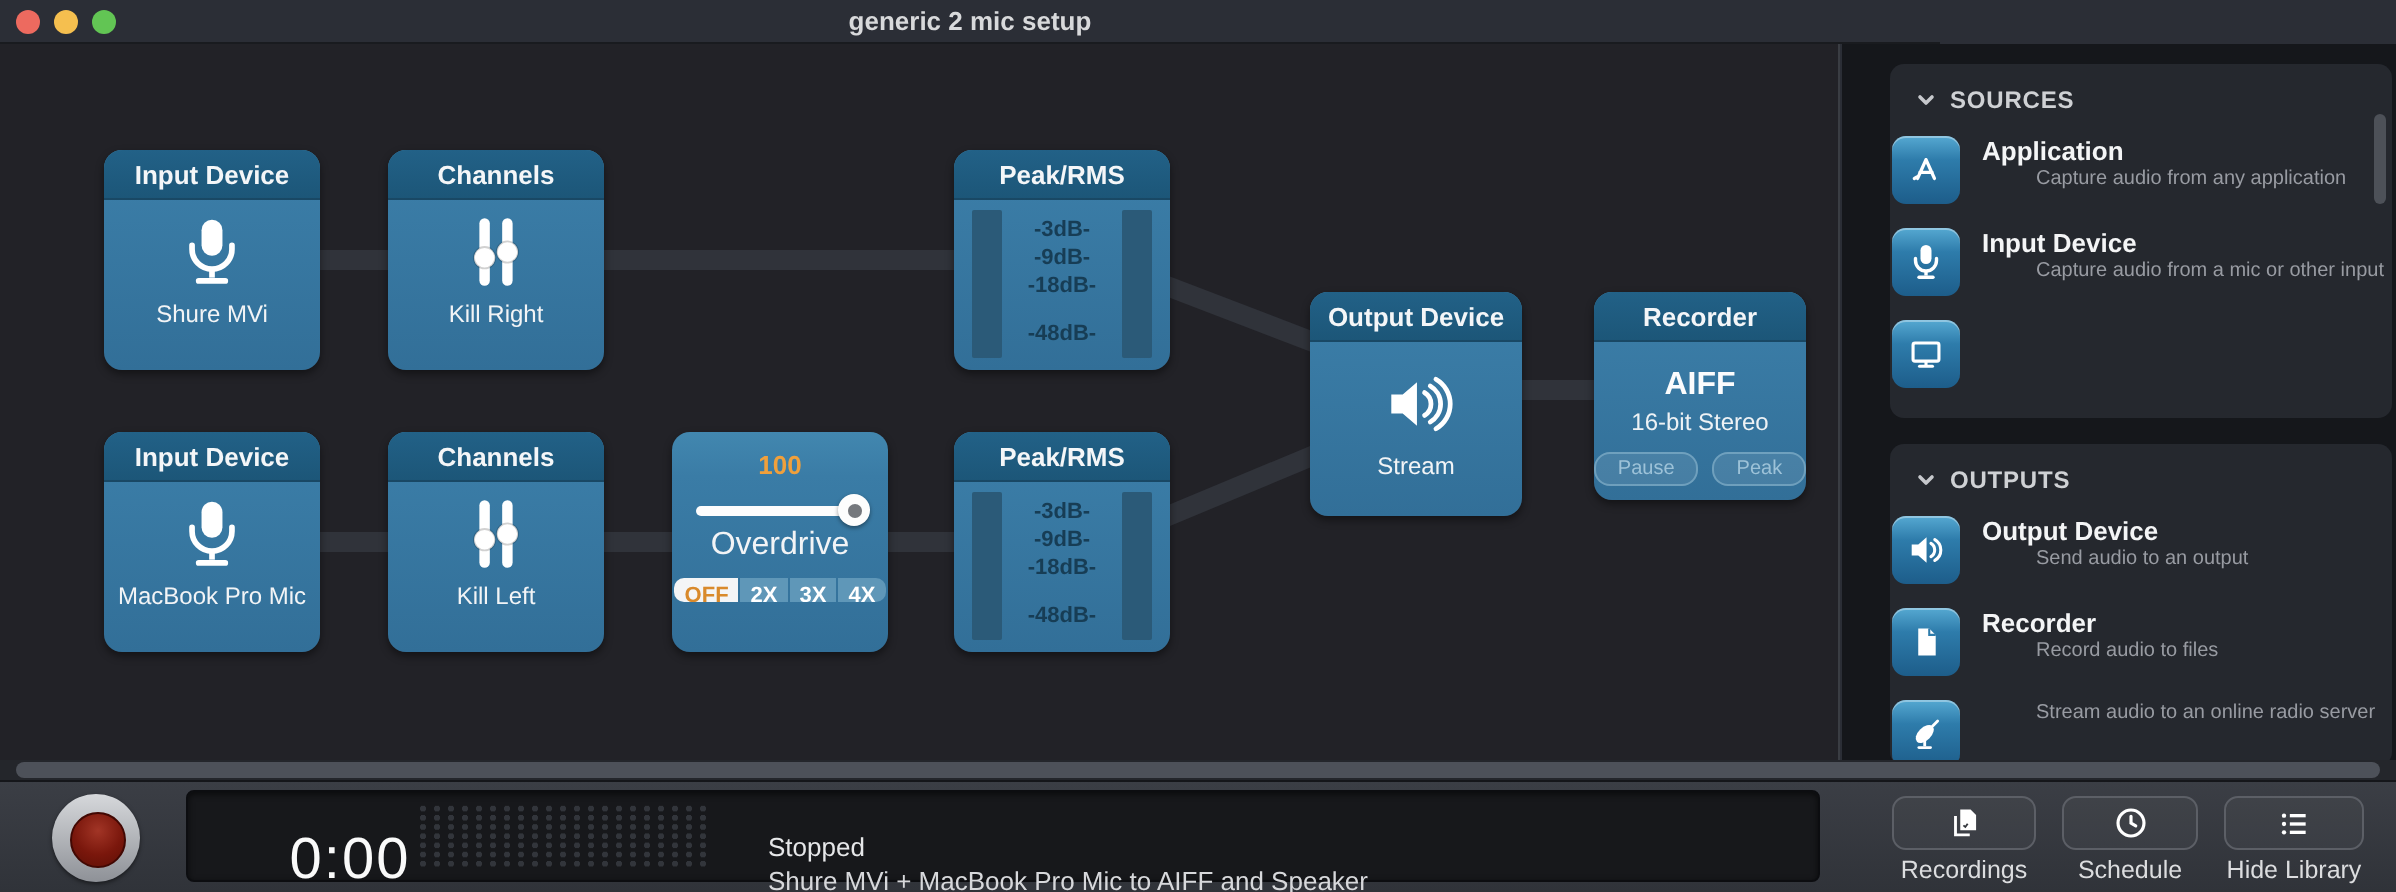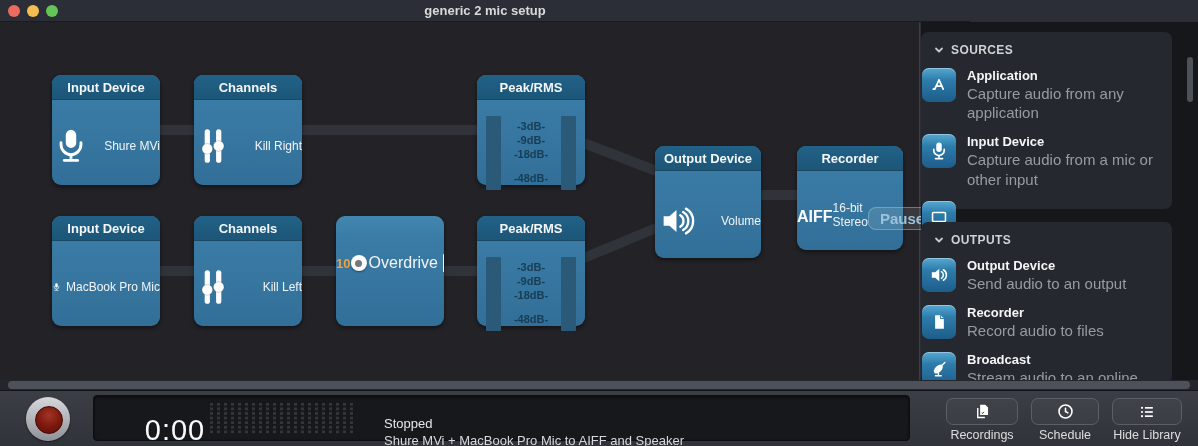--- a/index.html
+++ b/index.html
@@ -13,60 +13,60 @@
   .tl.red { background:#ed6a5f; } .tl.yellow { background:#f5bf4f; } .tl.green { background:#62c554; }
   .title { position:absolute; left:0; right:0; top:0; height:22px; line-height:22px; text-align:center; color:#d8d9db; font-size:13px; font-weight:bold; }
 
   
   .canvas { position:absolute; left:0; top:22px; width:920px; height:358px; background:#222227; border-right:1px solid #3a3d43; }
   .wires { position:absolute; left:0; top:0; }
   .wires line { stroke:#30333a; stroke-width:10; }
 
   .block { position:absolute; width:108px; height:110px; border-radius:9px; background:linear-gradient(180deg,#4287af 0%,#3a7ca6 20%,#326f98 100%); box-shadow:0 2px 4px rgba(0,0,0,.45); color:#fff; }
   .bhead { height:25px; background:linear-gradient(180deg,#226187 0%,#1c5678 100%); border-radius:9px 9px 0 0; text-align:center; line-height:25px; font-size:13px; font-weight:bold; color:#f4f6f8; border-bottom:1px solid rgba(0,0,0,.25); }
-  .bbody { display:flex; flex-direction:row; align-items:center; justify-content:space-between; padding-top:7px; gap:5px; height:calc(100% - 25px); }
+  .bbody { display:flex; flex-direction:column; align-items:center; justify-content:flex-start; padding-top:7px; gap:5px; height:calc(100% - 25px); }
   .blabel { font-size:12px; color:#f2f4f6; white-space:nowrap; }
 
   .b0{left:52px;top:53px} .b1{left:194px;top:53px} .b2{left:477px;top:53px}
   .b3{left:52px;top:194px} .b4{left:194px;top:194px} .b5{left:336px;top:194px} .b6{left:477px;top:194px}
   .b7{left:655px;top:124px;width:106px;height:112px} .b8{left:797px;top:124px;width:106px;height:104px}
 
   
-  .peakbody { flex-direction:row; align-items:flex-start; justify-content:space-between; padding:16px 9px 0 9px; }
+  .peakbody { flex-direction:row; align-items:flex-start; justify-content:space-between; padding:5px 9px 0 9px; }
   .meter { width:15px; height:74px; background:#2b5a78; border-radius:1px; }
   .dbcol { display:flex; flex-direction:column; align-items:center; font-size:11px; font-weight:bold; color:#173d55; line-height:14px; padding-top:3px; }
   .db48 { margin-top:10px; }
 
   
   .vval { font-size:13px; font-weight:bold; color:#f0a03c; margin-top:2px; }
   .slider { position:relative; width:84px; height:16px; margin-top:2px; }
   .slider .track { position:absolute; left:0; right:0; top:6px; height:5px; background:#fdfdfd; border-radius:3px; }
   .slider .knob { position:absolute; right:-3px; top:0; width:16px; height:16px; background:#fdfdfd; border-radius:50%; box-shadow:0 1px 2px rgba(0,0,0,.4); }
   .slider .knob::after { content:""; position:absolute; left:4.5px; top:4.5px; width:7px; height:7px; background:#75787d; border-radius:50%; }
   .odlabel { font-size:16px; color:#f2f4f6; margin-top:2px; }
   .seg { display:inline-flex; gap:1px; border-radius:5px; overflow:hidden; margin-top:2px; font-size:11px; font-weight:bold; }
   .seg span { padding:3px 5px; background:#5f97b8; color:#fff; }
   .seg span.on { background:#f4f5f6; color:#d98a2b; }
 
   
   .rfmt { font-size:16px; font-weight:bold; color:#fbfcfd; margin-top:6px; }
   .rdetail { font-size:12px; color:#eef2f5; margin-top:2px; }
   .rbtns { display:flex; gap:7px; margin-top:8px; }
-  .rbtns button { font-family:inherit; font-size:15px; color:#9dc2d8; background:rgba(255,255,255,.10); border:1px solid rgba(160,200,220,.45); border-radius:8px; padding:2px 11px;font-weight:bold; }
+  .rbtns button { font-family:inherit; font-size:10px; color:#9dc2d8; background:rgba(255,255,255,.10); border:1px solid rgba(160,200,220,.45); border-radius:8px; padding:2px 11px; }
 
   
   .rightbg { position:absolute; left:921px; top:22px; width:277px; height:358px; background:#15171b; }
-  .panel { position:absolute; left:0; width:251px; background:#25282e; border-radius:7px; }
+  .panel { position:absolute; left:24px; width:251px; background:#25282e; border-radius:7px; }
   .panel-sources { top:10px; height:177px; }
   .panel-outputs { top:200px; height:161px; }
   .phead { display:flex; align-items:center; gap:7px; padding:11px 13px 5px 13px; color:#cfd1d4; font-size:12px; font-weight:bold; letter-spacing:.4px; }
   .side-item { display:flex; align-items:flex-start; gap:11px; padding:6px 1px; }
   .sicon { flex:0 0 34px; width:34px; height:34px; border-radius:7px; background:linear-gradient(180deg,#56a9d2 0%,#2e7cab 35%,#1d5d8a 100%); display:flex; align-items:center; justify-content:center; box-shadow:inset 0 1px 0 rgba(255,255,255,.35); }
   .stext .st { font-size:13px; font-weight:bold; color:#f4f5f6; }
-  .stext .sd { font-size:15px; color:#989ba2; line-height:1.28; margin-top:1px; }
+  .stext .sd { font-size:10px; color:#989ba2; line-height:1.28; margin-top:1px;margin-left:27px; }
 
   .vscroll { position:absolute; left:1187px; top:35px; width:6px; height:45px; background:#4d5158; border-radius:3px; }
 
   
   .hscrollrow { position:absolute; left:0; top:380px; width:1198px; height:10px; background:#24262b; }
   .hscroll { position:absolute; left:8px; top:1px; width:1182px; height:8px; background:#4d5159; border-radius:4px; }
 
   
   .transport { position:absolute; left:0; top:390px; width:1198px; height:56px; background:linear-gradient(180deg,#3b3e45 0%,#303339 100%); border-top:1px solid #15161a; }
   .recbtn { position:absolute; left:26px; top:6px; width:44px; height:44px; border-radius:50%; background:linear-gradient(180deg,#d6d8db 0%,#8e9197 100%); box-shadow:0 1px 2px rgba(0,0,0,.5); }
@@ -206,21 +206,21 @@
 
     <div class="block b7">
       <div class="bhead">Output Device</div>
       <div class="bbody" style="padding-top:12px;">
         <svg width="42" height="38" viewBox="0 0 40 40">
           <path d="M7 15 h6 l7.5 -6.5 v23 l-7.5 -6.5 h-6 z" fill="#fff"></path>
           <path d="M24.5 14 a7 7 0 0 1 0 12" stroke="#fff" stroke-width="2.5" fill="none" stroke-linecap="round"></path>
           <path d="M27.5 10.5 a11 11 0 0 1 0 19" stroke="#fff" stroke-width="2.5" fill="none" stroke-linecap="round"></path>
           <path d="M30.5 7 a15 15 0 0 1 0 26" stroke="#fff" stroke-width="2.5" fill="none" stroke-linecap="round"></path>
         </svg>
-        <div class="blabel">Volume</div>
+        <div class="blabel">Stream</div>
       </div>
     </div>
 
     <div class="block b8">
       <div class="bhead">Recorder</div>
       <div class="bbody" style="gap:0;">
         <div class="rfmt">AIFF</div>
         <div class="rdetail">16-bit Stereo</div>
         <div class="rbtns">
           <button>Pause</button>
@@ -316,21 +316,20 @@
       <div class="side-item">
         <div class="sicon">
           <svg width="22" height="22" viewBox="0 0 34 34">
             <ellipse cx="16" cy="17" rx="8.5" ry="5" transform="rotate(-45 16 17)" fill="#fff"></ellipse>
             <line x1="22" y1="11" x2="26" y2="7" stroke="#fff" stroke-width="2.2" stroke-linecap="round"></line>
             <line x1="16" y1="22" x2="16" y2="26.5" stroke="#fff" stroke-width="2.2"></line>
             <line x1="11.5" y1="27.5" x2="20.5" y2="27.5" stroke="#fff" stroke-width="2.2" stroke-linecap="round"></line>
           </svg>
         </div>
         <div class="stext">
-          <div class="st">Broadcast</div>
           <div class="sd">Stream audio to an online radio server</div>
         </div>
       </div>
     </div>
 
     <div class="vscroll" style="left:266px;"></div>
   </div>
 
   <div class="hscrollrow">
     <div class="hscroll"></div>

